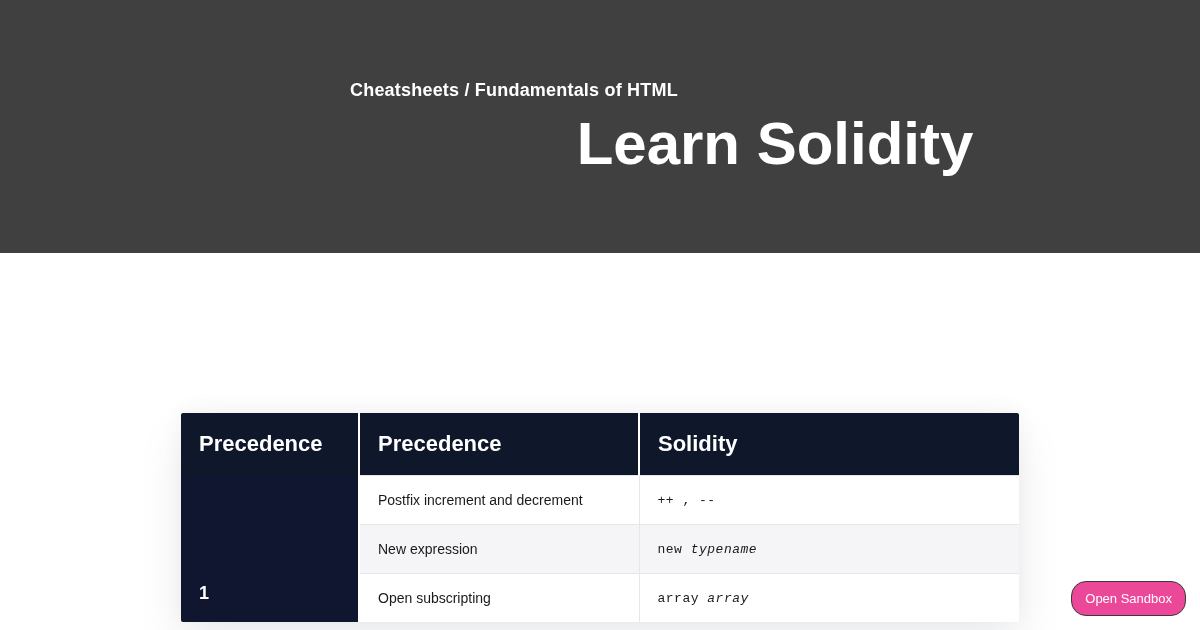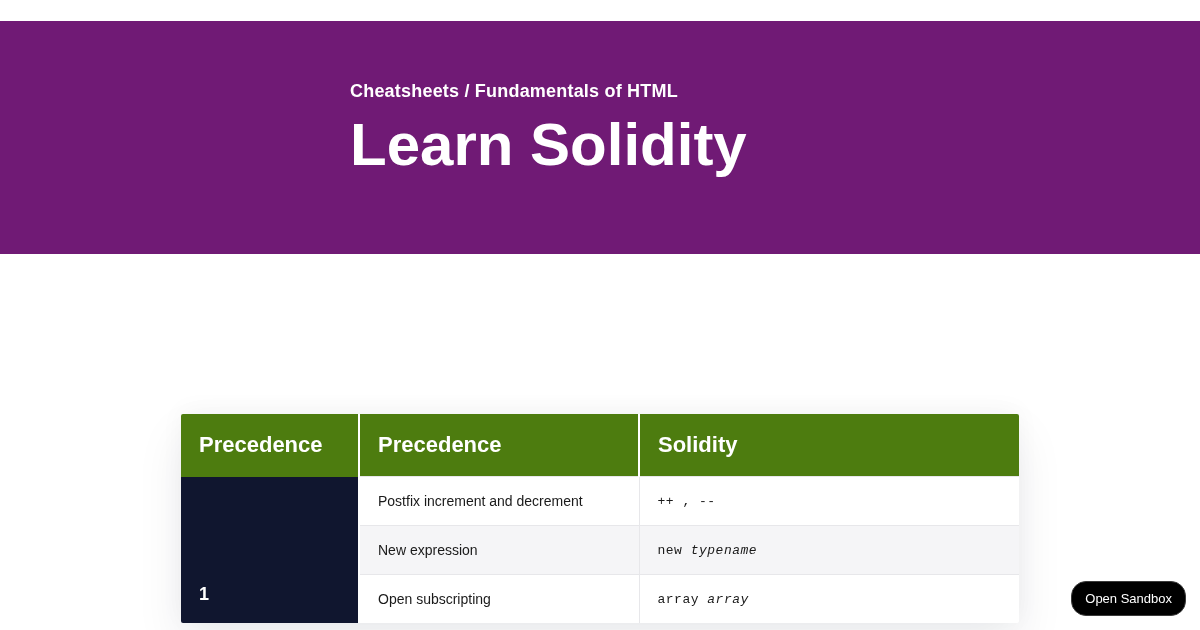--- a/index.html
+++ b/index.html
@@ -5,58 +5,58 @@
   * { margin: 0; padding: 0; box-sizing: border-box; }
   body {
     font-family: -apple-system, BlinkMacSystemFont, "Segoe UI", Helvetica, Arial, sans-serif;
     background: #ffffff;
     width: 1200px;
     height: 630px;
     overflow: hidden;
     position: relative;
   }
   .header {
-    background: #701a75;
+    background: #404040;
     color: #fff;
-    padding: 60px 0 76px 0;
-    margin-top: 21px;
+    padding: 80px 0 76px 0;
   }
   .header-inner {
     max-width: 850px;
     margin-left: 350px;
   }
   .breadcrumb {
     font-size: 18px;
     font-weight: 700;
     margin-bottom: 10px;
     letter-spacing: 0.2px;
   }
   .page-title {
     font-size: 60px;
     font-weight: 700;
     line-height: 1.1;
+    text-align: center;
   }
   .content {
     padding-top: 160px;
     display: flex;
     justify-content: center;
   }
   .table-wrap {
     width: 838px;
     box-shadow: 0 22px 48px rgba(16,22,47,0.08), 0 -4px 24px rgba(16,22,47,0.04);
     border-radius: 2px;
     overflow: hidden;
     background: #fff;
   }
   table {
     width: 100%;
     border-collapse: collapse;
   }
   thead th {
-    background: #4d7c0f;
+    background: #0f172a;
     color: #fff;
     text-align: left;
     font-size: 22px;
     font-weight: 700;
     padding: 18px 18px;
     border-right: 2px solid #fff;
   }
   thead th:last-child { border-right: none; }
   tbody td {
     padding: 16px 18px;
@@ -87,21 +87,21 @@
     font-family: "SFMono-Regular", Consolas, "Liberation Mono", Menlo, monospace;
     font-size: 13px;
     color: #1a1a1a;
     letter-spacing: 0.5px;
   }
   .op-em { font-style: italic; }
   .sandbox-btn {
     position: absolute;
     right: 14px;
     bottom: 14px;
-    background: #000000;
+    background: #ec4899;
     color: #fff;
     border: 1px solid #3a3a3a;
     border-radius: 15px;
     font-size: 13px;
     padding: 9px 13px;
     cursor: pointer;
     font-family: inherit;
   }
 </style>
 </head>

